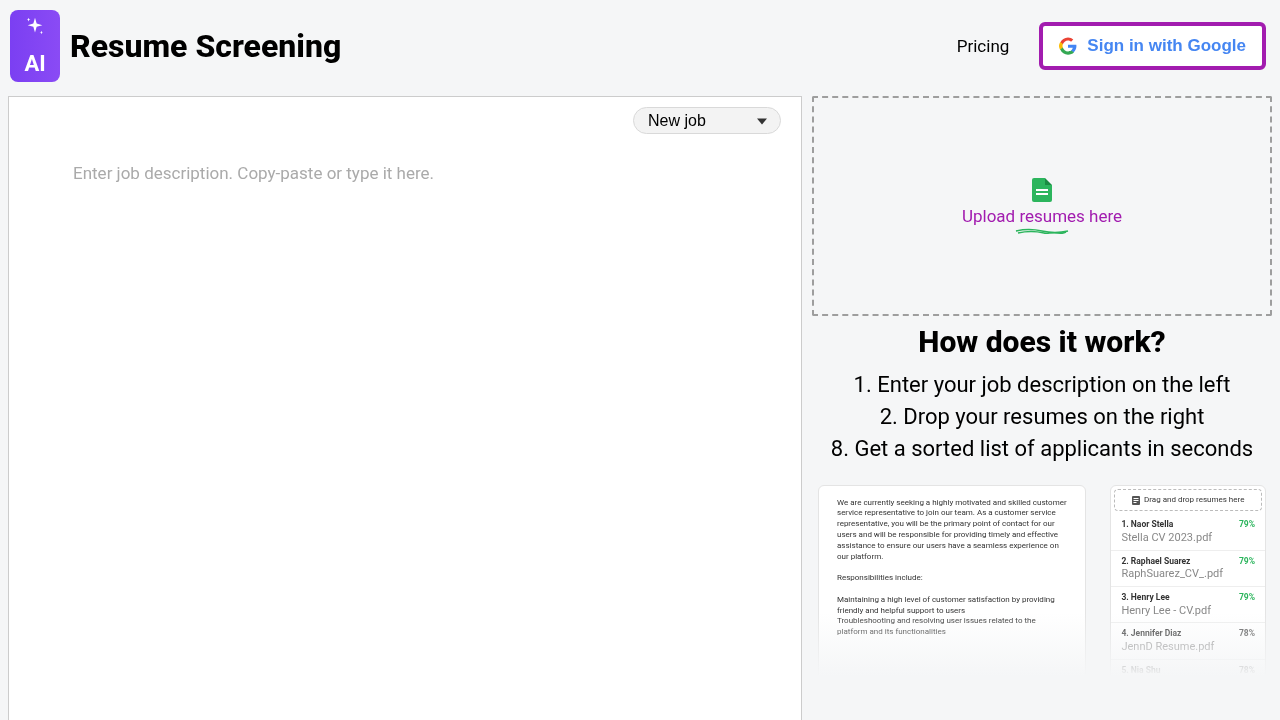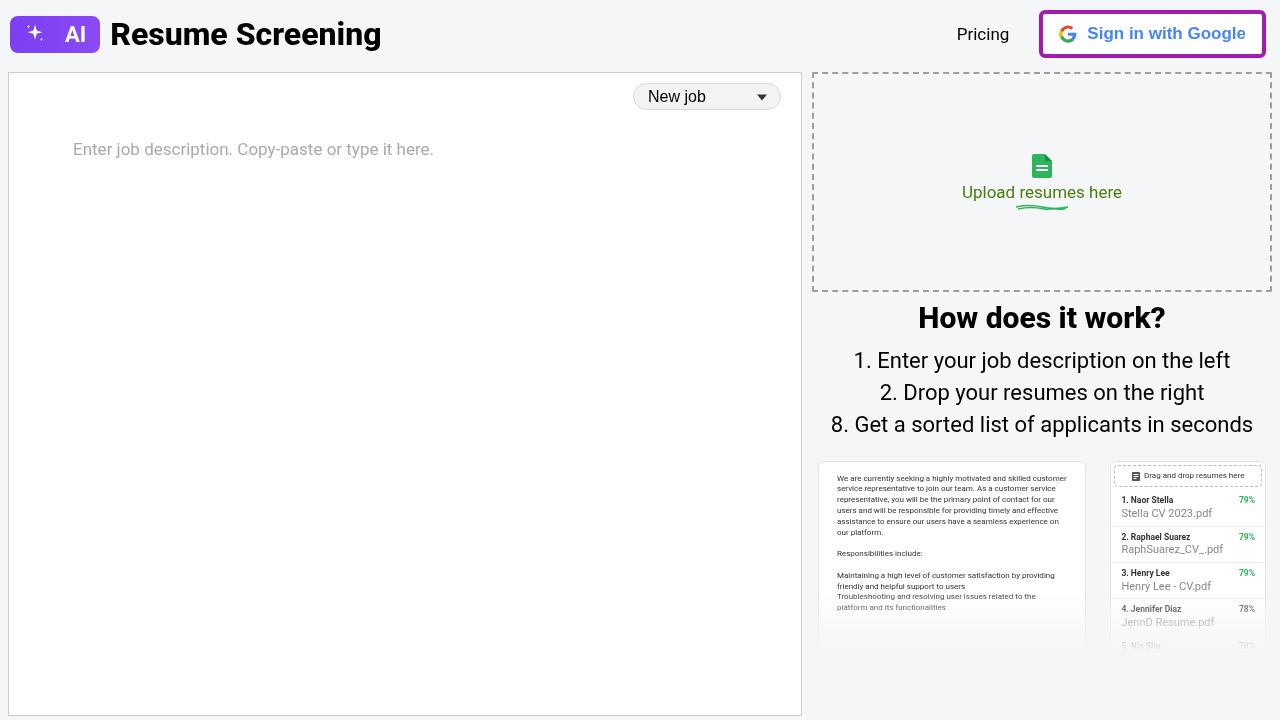--- a/index.html
+++ b/index.html
@@ -27,21 +27,22 @@
     }
     .ai-badge {
       background: linear-gradient(90deg, #7b3ff2 0%, #8a4bf5 100%);
       color: white;
       font-weight: 700;
       font-size: 22px;
       padding: 6px 14px;
       border-radius: 8px;
       display: flex;
       align-items: center;
-      gap: 19px;
+      gap: 13px;
+      flex-direction: column;
     }
     .ai-badge svg {
       width: 22px;
       height: 22px;
     }
     .app-title {
       font-size: 32px;
       font-weight: 800;
       color: #000;
     }
@@ -173,21 +174,21 @@
       position: absolute;
       left: 4px;
       right: 4px;
       top: 11px;
       height: 2px;
       background: white;
       box-shadow: 0 4px 0 white;
     }
     .upload-text {
       font-size: 17px;
-      color: #4d7c0f;
+      color: #a21caf;
     }
     .underline-scribble {
       width: 54px;
       height: 6px;
       margin-top: -2px;
     }
     .how-section {
       text-align: center;
     }
     .how-title {

